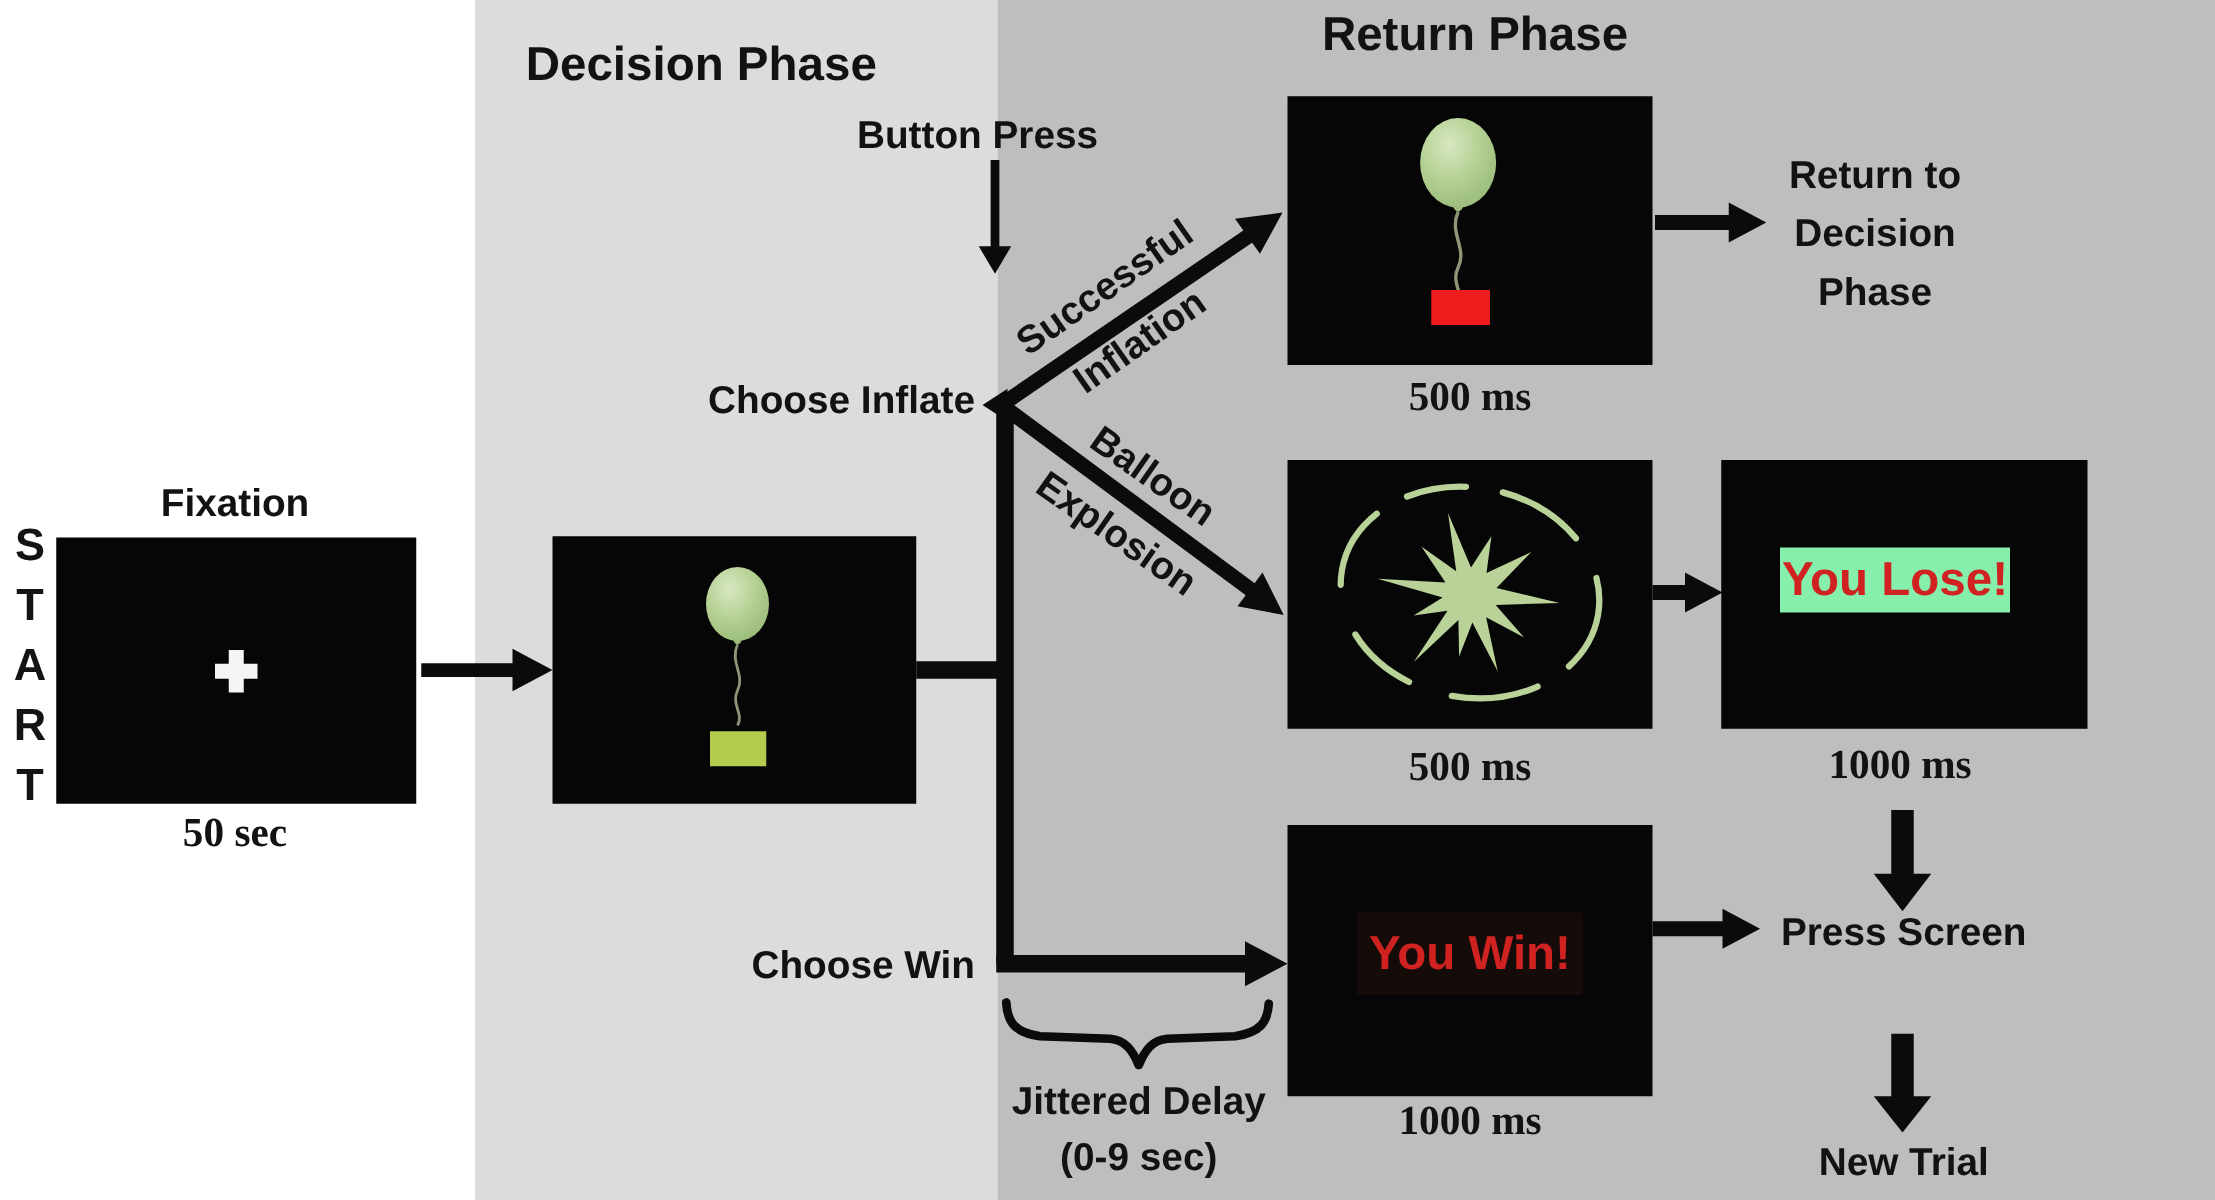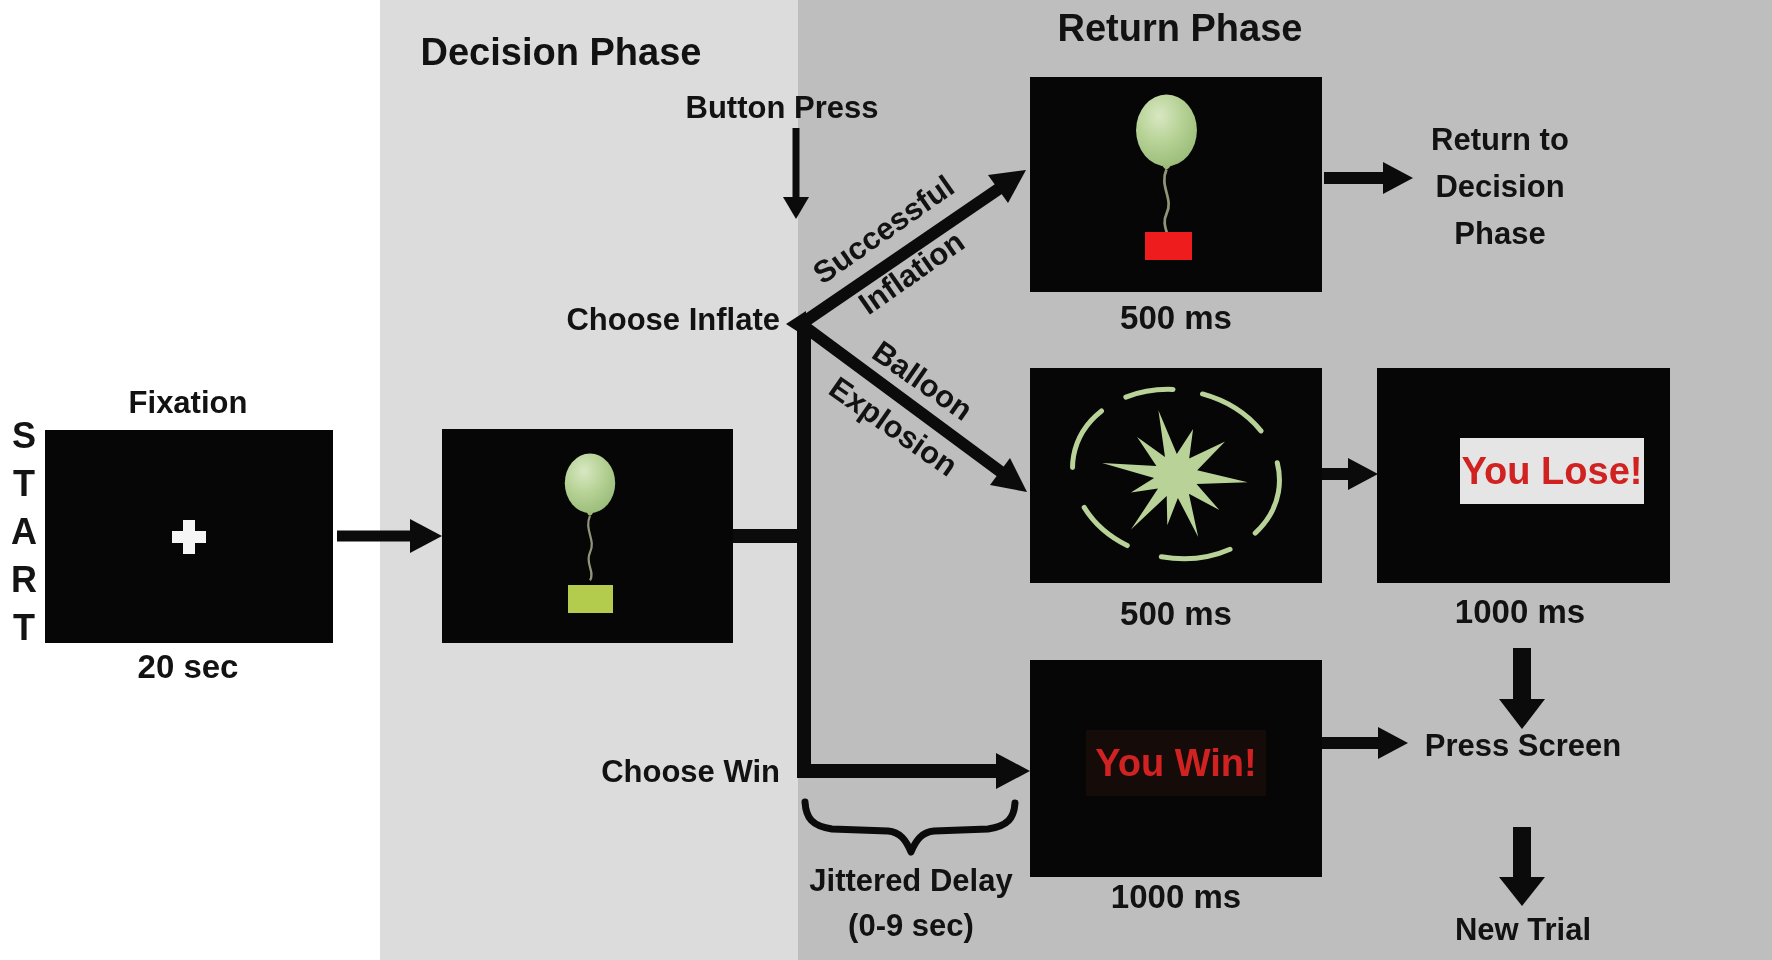--- a/index.html
+++ b/index.html
@@ -7,21 +7,21 @@
     position:relative;width:1772px;height:960px;overflow:hidden;
     background:#ffffff;
     font-family:"Liberation Sans",sans-serif;font-weight:700;color:#141414;
   }
   .panel{position:absolute;top:0;height:960px;}
   .panel-decision{left:380px;width:418px;background:#dcdcdc;}
   .panel-outcome{left:798px;width:974px;background:#bebebe;}
   .lbl{position:absolute;text-align:center;font-weight:700;color:#121212;line-height:1.12;white-space:nowrap;}
   .title{font-size:38px;}
   .label31{font-size:31px;}
-  .dur{font-size:33px;}
+  .dur{font-size:33px;font-family:Liberation Serif, serif;}
   .right{text-align:right;}
   .screen{position:absolute;background:#060606;}
   .cross{position:absolute;}
   .cross .vbar,.cross .hbar{position:absolute;background:#f5f5f5;}
   .cross .vbar{left:11px;top:0;width:12px;height:34px;}
   .cross .hbar{left:0;top:11px;width:34px;height:12px;}
   .pixrect{position:absolute;}
   .start-col{position:absolute;left:2px;top:412px;width:44px;text-align:center;font-size:36px;line-height:48px;}
   .start-col span{display:block;}
   .stack span{display:block;}
@@ -50,21 +50,21 @@
     <span>T</span>
   </div>
 
   <div class="lbl label31" style="left:38px;top:386px;width:300px;">Fixation</div>
   <div class="screen" style="left:45px;top:430px;width:288px;height:213px;">
     <div class="cross" style="left:127px;top:90px;width:34px;height:34px;">
       <div class="vbar"></div>
         <div class="hbar"></div>
     </div>
   </div>
-  <div class="lbl dur" style="left:38px;top:649px;width:300px;">20 sec</div>
+  <div class="lbl dur" style="left:38px;top:649px;width:300px;">50 sec</div>
 
   <div class="screen" style="left:442px;top:429px;width:291px;height:214px;">
     <svg class="balloon-svg" style="left:112px;top:20px;" width="72" height="135" viewBox="0 0 80 150">
       <defs>
         <radialGradient id="gbal1" cx="0.38" cy="0.3" r="0.85">
           <stop offset="0" stop-color="#d8e7c2"></stop>
             <stop offset="0.45" stop-color="#b6d295"></stop>
           <stop offset="0.8" stop-color="#9fc07e"></stop>
             <stop offset="1" stop-color="#8faf6e"></stop>
         </radialGradient>
@@ -110,21 +110,21 @@
 
   <div class="screen" style="left:1030px;top:368px;width:292px;height:215px;">
     <svg style="position:absolute;left:0;top:0;" width="292" height="215" viewBox="0 0 292 215">
       <ellipse cx="146" cy="106" rx="104" ry="84" fill="none" stroke="#b9d298" stroke-width="5" stroke-linecap="round" stroke-dasharray="48 30 70 36 58 42 66 28" transform="rotate(10 146 106)"></ellipse>
       <polygon fill="#b9d298" points="217.7,114.3 166.5,115.9 189.3,141.9 158.9,125.8 168.2,169.1 147.9,129.9 137.3,157.2 136.7,127.9 101.0,161.6 128.0,120.6 100.9,124.4 124.1,109.9 72.1,95.0 126.4,98.0 107.1,69.1 135.0,88.9 128.4,42.3 146.8,86.0 163.1,61.0 159.2,90.4 195.1,73.6 167.2,102.3"></polygon>
     </svg>
   </div>
   <div class="lbl dur" style="left:1026px;top:596px;width:300px;">500 ms</div>
 
   <div class="screen" style="left:1377px;top:368px;width:293px;height:215px;">
-    <div class="result-patch" style="left:47px;top:70px;width:184px;height:66px;background:#e5e5e5;margin-left:36px;">
+    <div class="result-patch" style="left:47px;top:70px;width:184px;height:52px;background:#86efac;">
       <span class="result-text">You Lose!</span>
     </div>
   </div>
   <div class="lbl dur" style="left:1370px;top:594px;width:300px;">1000 ms</div>
 
   <div class="screen" style="left:1030px;top:660px;width:292px;height:217px;">
     <div class="result-patch" style="left:56px;top:70px;width:180px;height:66px;background:#150b08;">
       <span class="result-text">You Win!</span>
     </div>
   </div>

